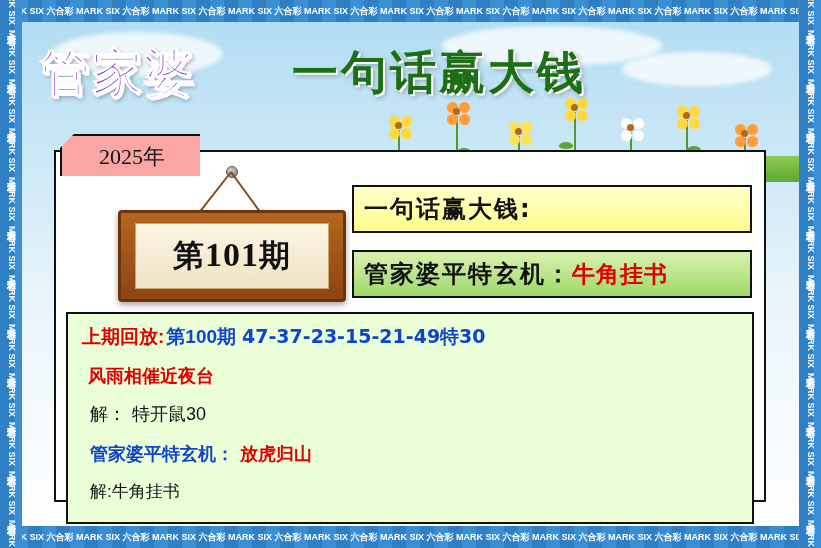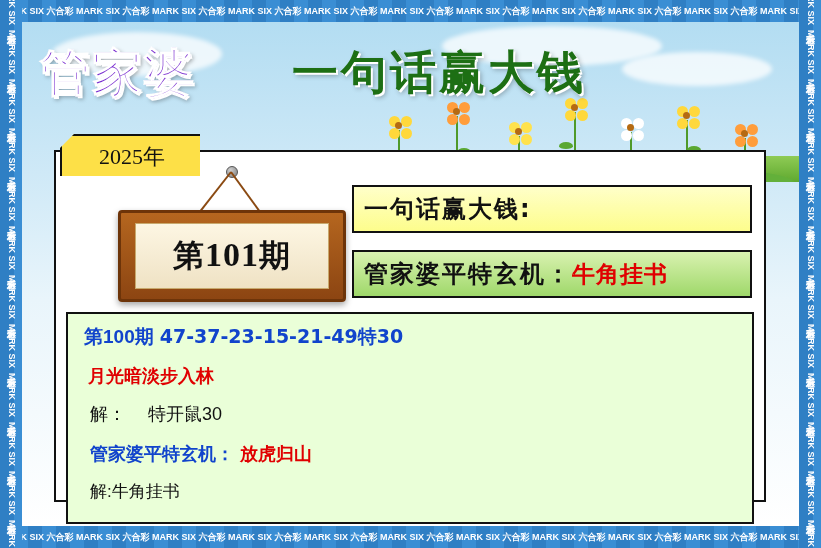--- a/index.html
+++ b/index.html
@@ -62,21 +62,21 @@
 
   
   .card{
     position:absolute;left:32px;top:128px;width:712px;height:352px;
     background:#ffffff;border:2px solid #111;box-sizing:border-box;
   }
 
   
   .year-tag{
     position:absolute;left:38px;top:112px;width:140px;height:42px;
-    background:#fde047;border:2px solid #111;
+    background:#fca5a5;border:2px solid #111;
     clip-path:polygon(14px 0,140px 0,140px 42px,0 42px,0 14px);
     display:flex;align-items:center;justify-content:center;
     font-size:22px;color:#111;font-family:"Liberation Serif","DejaVu Serif",serif;
     z-index:5;
   }
 
   
   .plaque-wrap{position:absolute;left:86px;top:148px;width:240px;height:128px;z-index:4;}
   .rope{position:absolute;width:2px;background:#8b4a12;transform-origin:top center;}
   .nail{position:absolute;left:118px;top:-4px;width:10px;height:10px;border-radius:50%;
@@ -236,29 +236,30 @@
     <span class="bar-label">一句话赢大钱:</span>
   </div>
 
   <div class="bar bar-green">
     <span class="bar-label">管家婆平特玄机：</span>
     <span class="bar-value">牛角挂书</span>
   </div>
 
   <div class="panel">
     <div class="prow">
+      <span class="p-red f20">上期回放:</span>
       <span class="p-blue f20" style="margin-left:2px;">第100期</span>
       <span class="p-blue f20 mono-num" style="margin-left:6px;">47-37-23-15-21-49特30</span>
     </div>
     <div class="prow">
-      <span class="p-red f19" style="margin-left:6px;">月光暗淡步入林</span>
+      <span class="p-red f19" style="margin-left:6px;">风雨相催近夜台</span>
     </div>
     <div class="prow" style="margin-bottom:16px;">
       <span class="p-black f19" style="margin-left:8px;">解：</span>
-      <span class="p-black f19" style="margin-left:22px;">特开鼠30</span>
+      <span class="p-black f19" style="margin-left:6px;">特开鼠30</span>
     </div>
     <div class="prow">
       <span class="p-blue f19" style="margin-left:8px;">管家婆平特玄机：</span>
       <span class="p-red f19" style="margin-left:6px;">放虎归山</span>
     </div>
     <div class="prow" style="margin-bottom:0;">
       <span class="p-black f18" style="margin-left:8px;">解:牛角挂书</span>
     </div>
   </div>
 </div>

